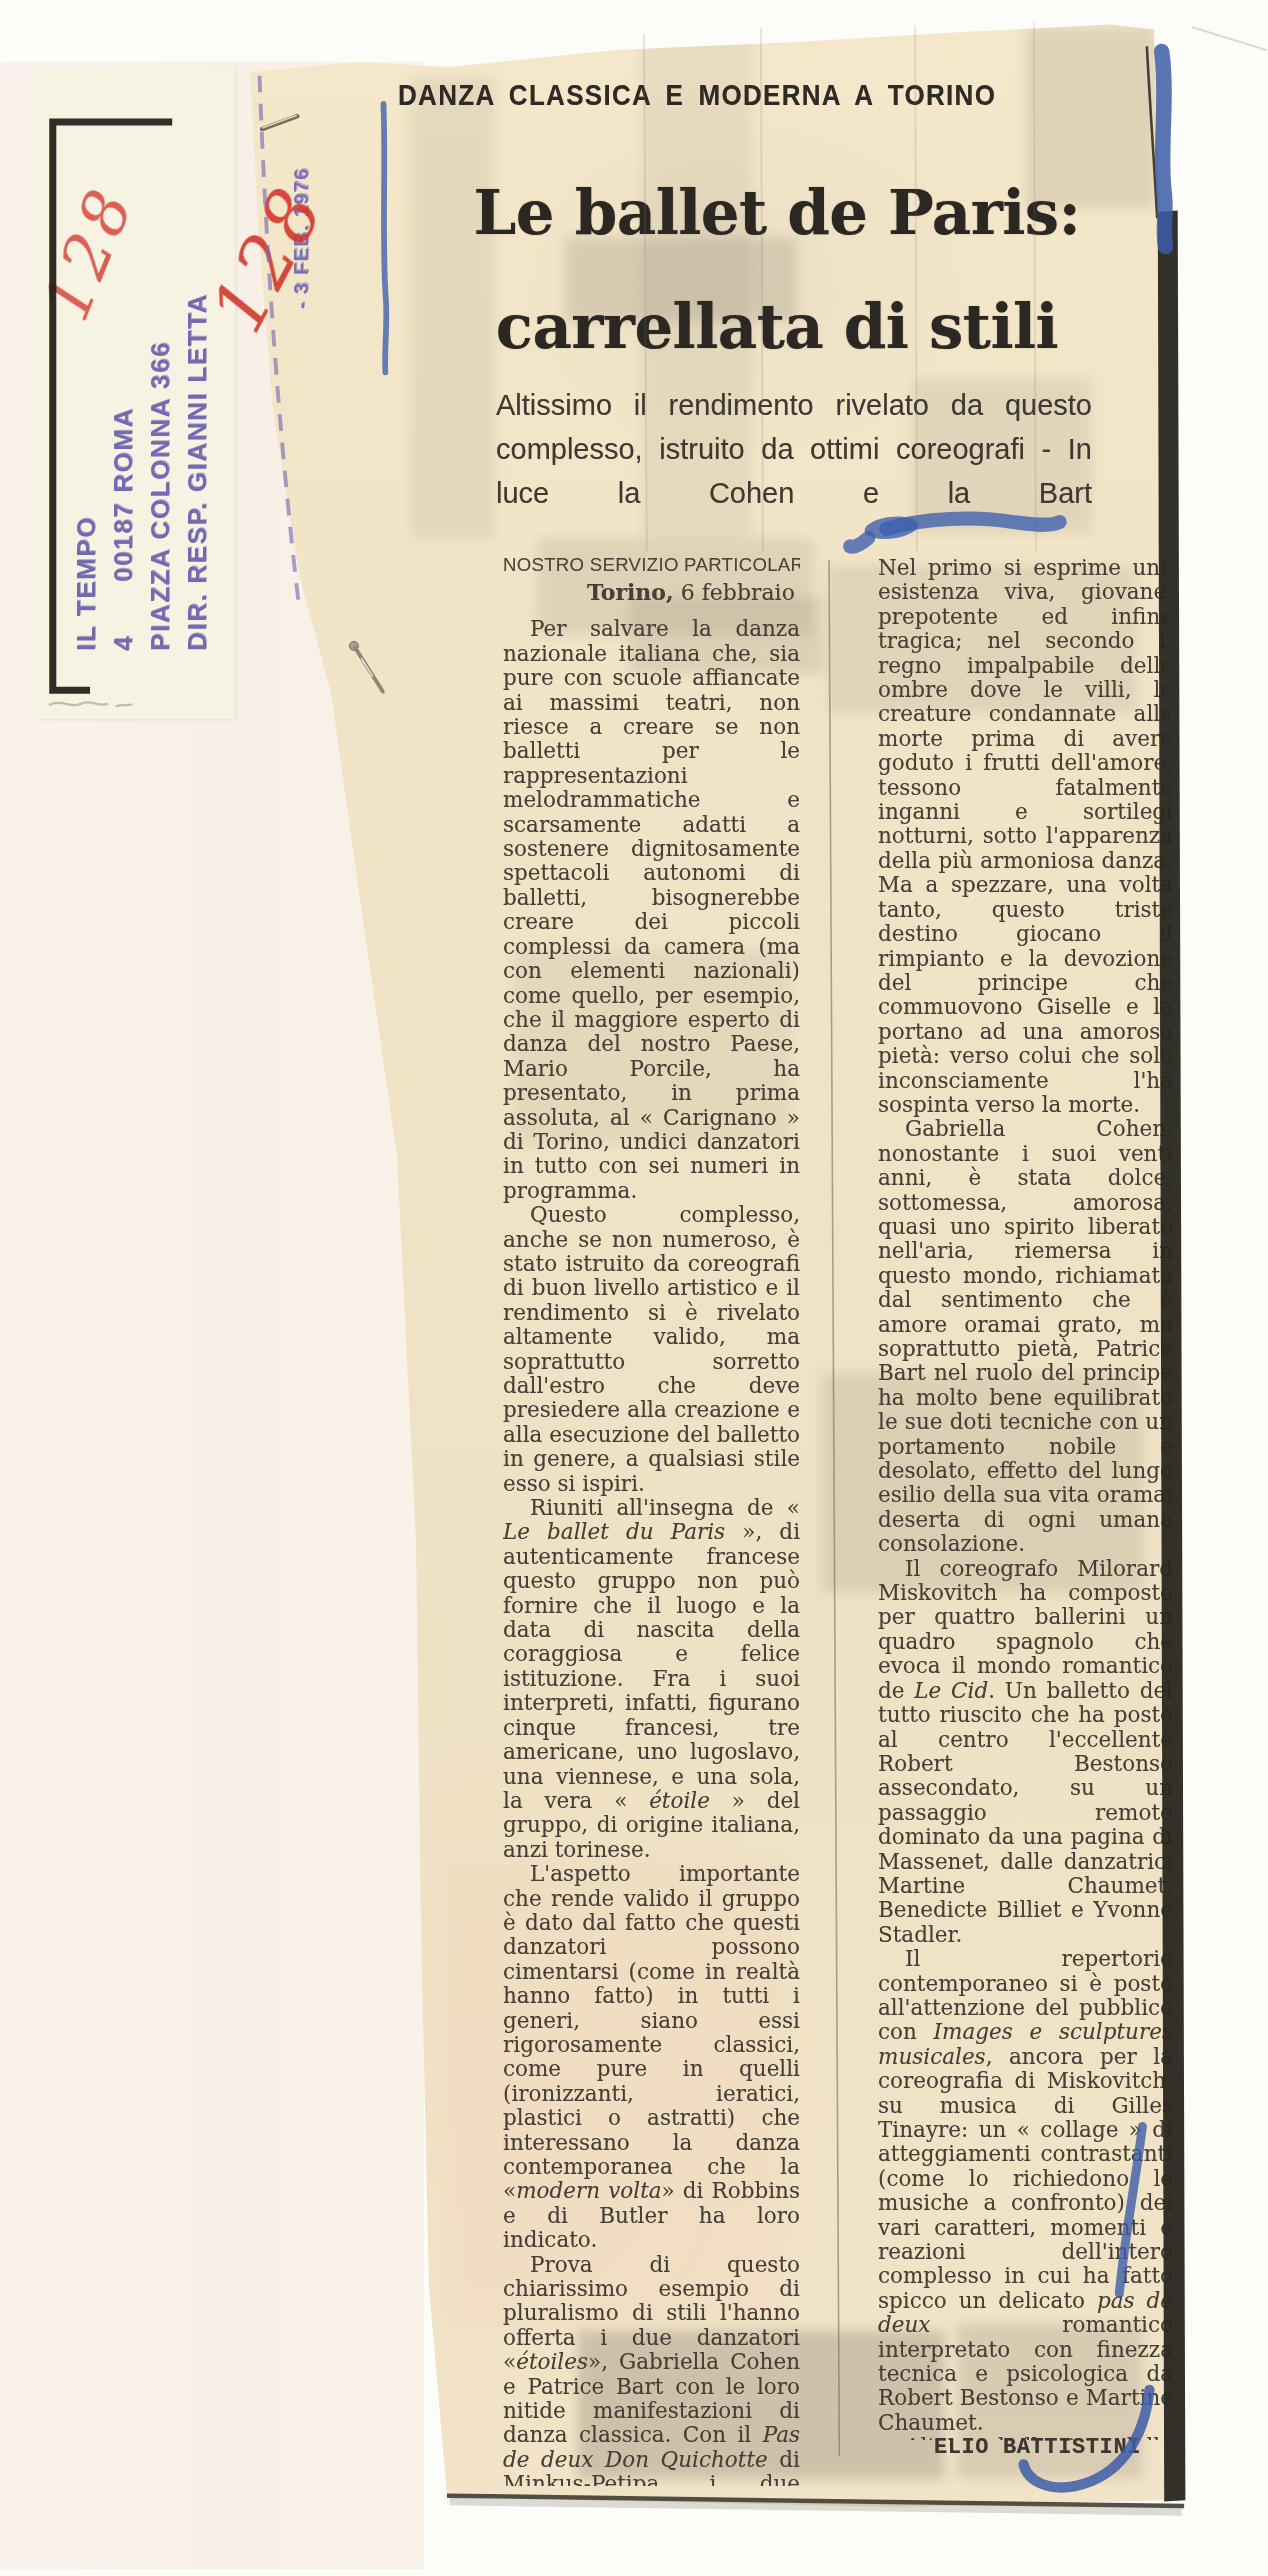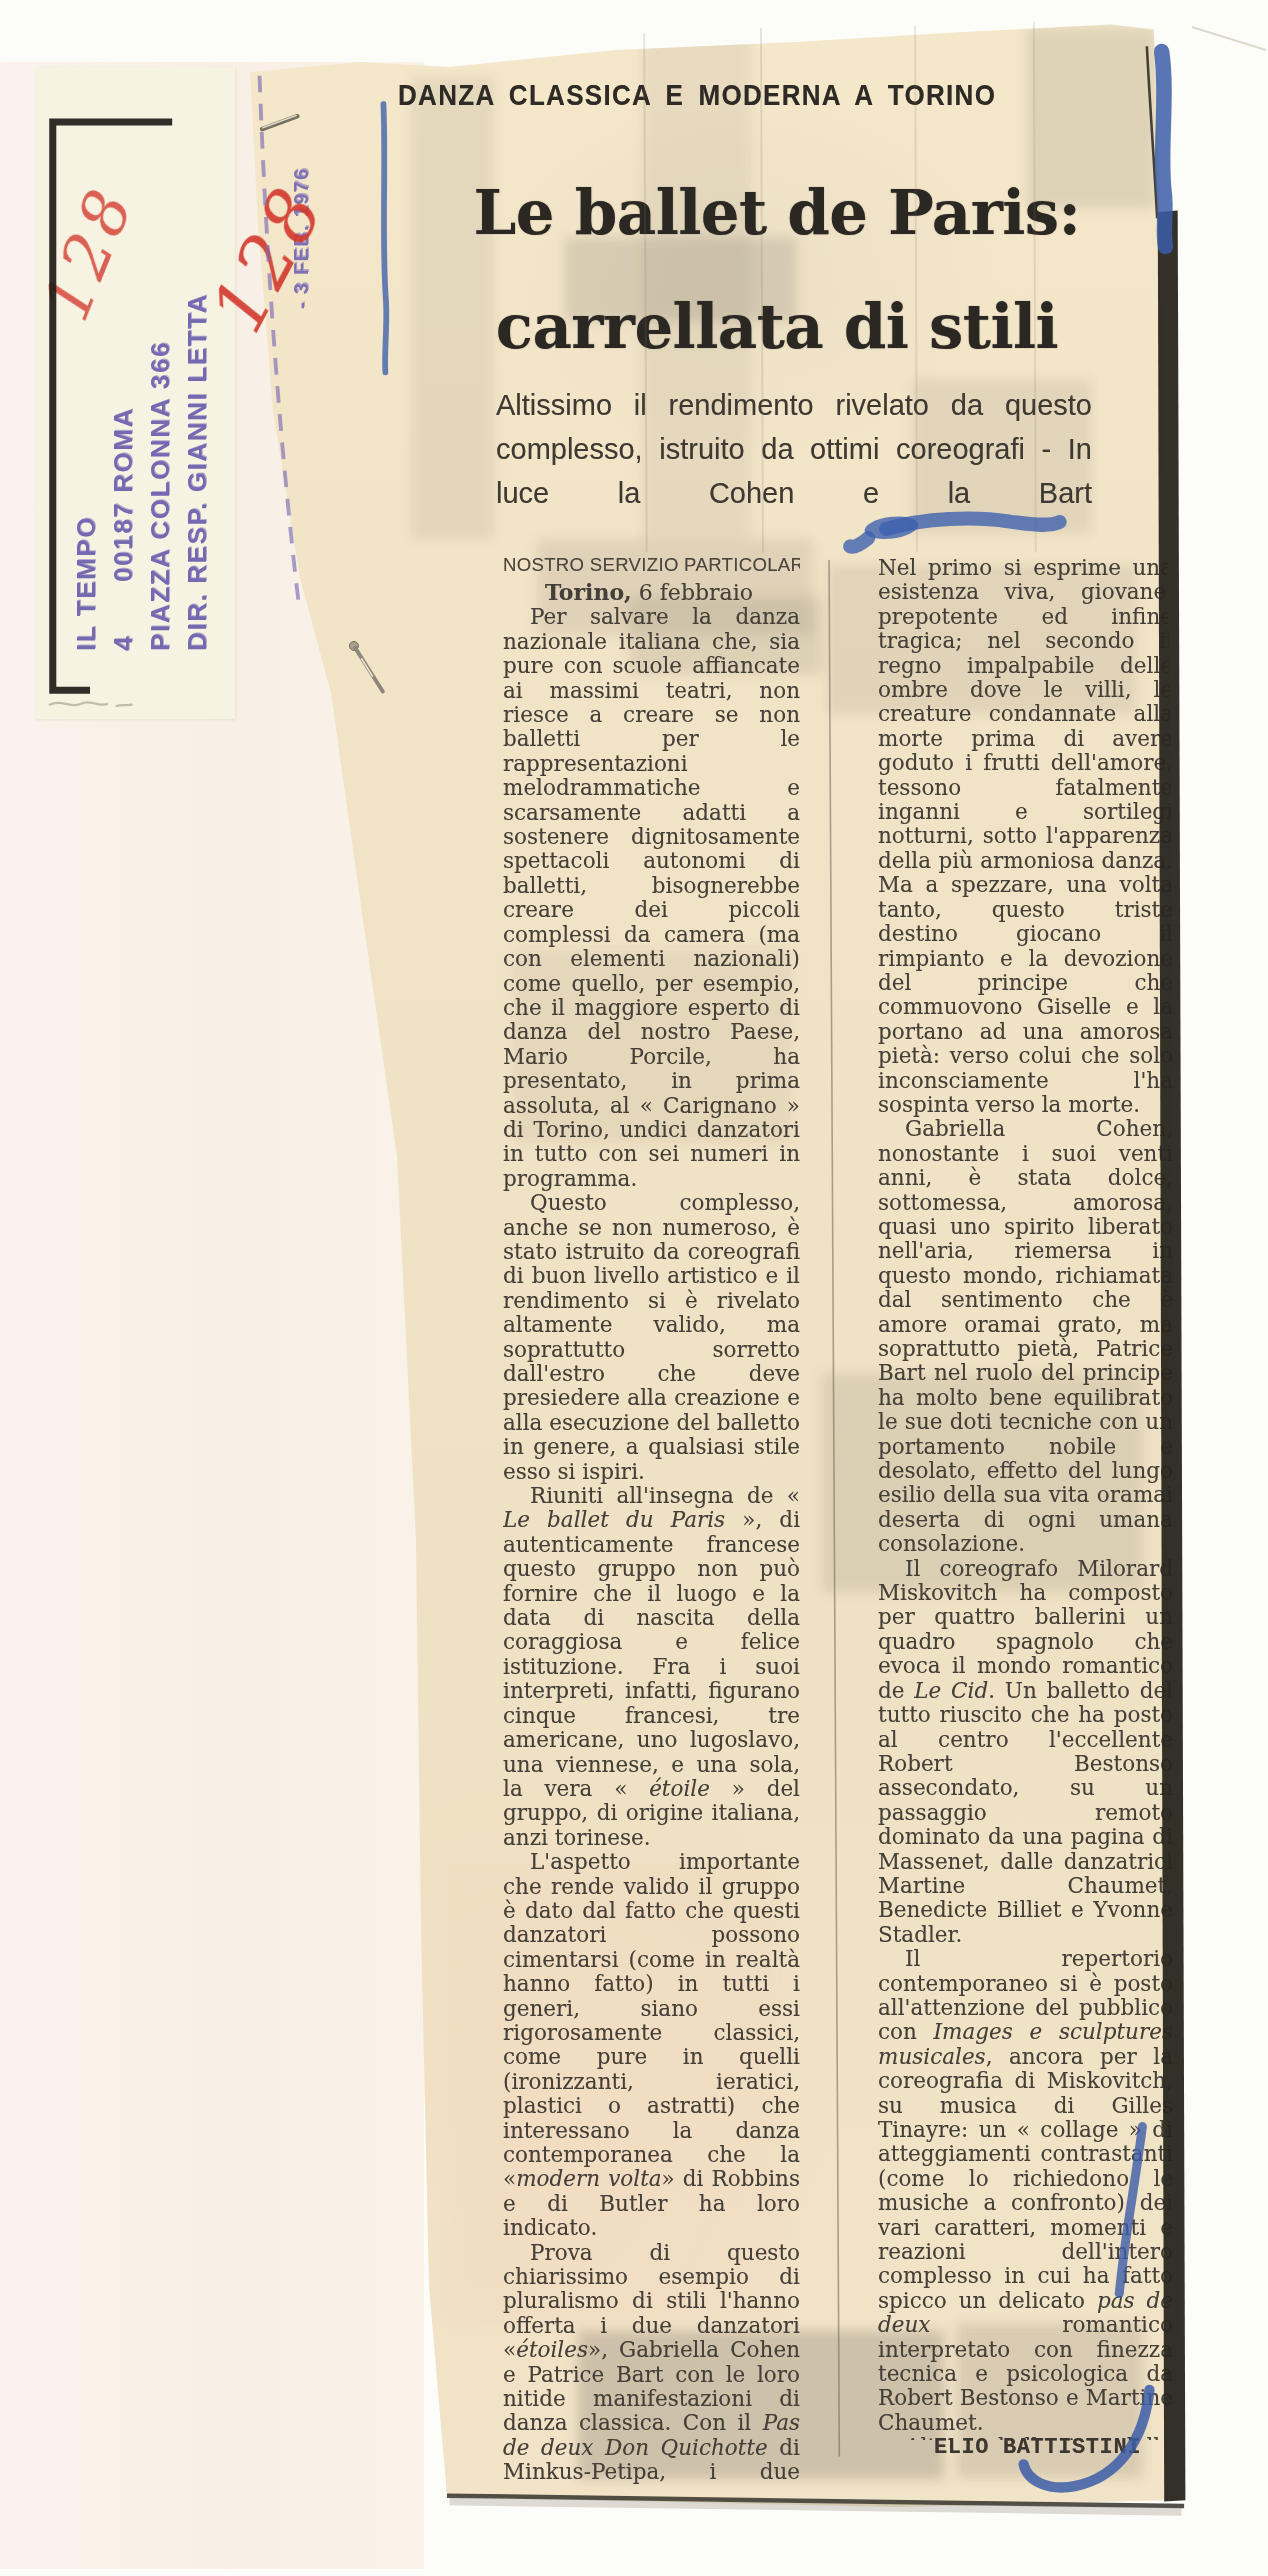--- a/index.html
+++ b/index.html
@@ -30,21 +30,21 @@
     font-family:Liberation Sans, sans-serif;font-weight:400;font-size:29px;line-height:44px;
     color:#3e3a33;text-align:justify;text-align-last:justify;text-shadow:0 0 0.6px rgba(62,58,51,.4);}
   .col{position:absolute;font-size:21.5px;line-height:24.4px;color:#443f38;text-align:justify;
     overflow:hidden;text-shadow:0 0 0.6px rgba(68,63,56,.35);}
   .col p{margin:0;text-indent:27px;}
   .col.right p:first-child{text-indent:0;}
   .col-left{left:503px;top:553px;width:297px;height:1933px;}
   .col-right{left:846px;top:556px;width:295px;height:1884px;margin-left:32px;}
   .service{font-family:"Liberation Sans",sans-serif;font-size:18.6px;letter-spacing:0.3px;
     color:#4a453d;white-space:nowrap;margin-bottom:2.6px;}
-  .dateline{text-align:center;padding-right:5.1px;font-size:22px;margin-bottom:0;}
+  .dateline{text-align:right;padding-right:5.1px;font-size:22px;margin-bottom:12px;}
   .signature{position:absolute;left:846px;top:2435px;width:295px;text-align:right;
     font-family:Liberation Mono, monospace;font-weight:700;font-size:22px;color:#3c3831;
     letter-spacing:0.6px;text-shadow:0 0 0.6px rgba(60,56,49,.5);}
   
   .card{position:absolute;left:35px;top:67px;width:200px;height:652px;background:#f7f3e2;
     box-shadow:1.3px 1.3px 2.6px rgba(120,110,90,.12);}
   .stamp{position:absolute;left:68px;top:651px;width:449px;transform:rotate(-90deg);
     transform-origin:0 0;font-family:"Liberation Sans",sans-serif;font-weight:700;font-size:26px;
     line-height:37px;letter-spacing:1.6px;color:#6c60ae;white-space:pre;filter:blur(0.4px);
     opacity:.93;text-shadow:1px 0.6px 0 rgba(108,96,174,.5);}

